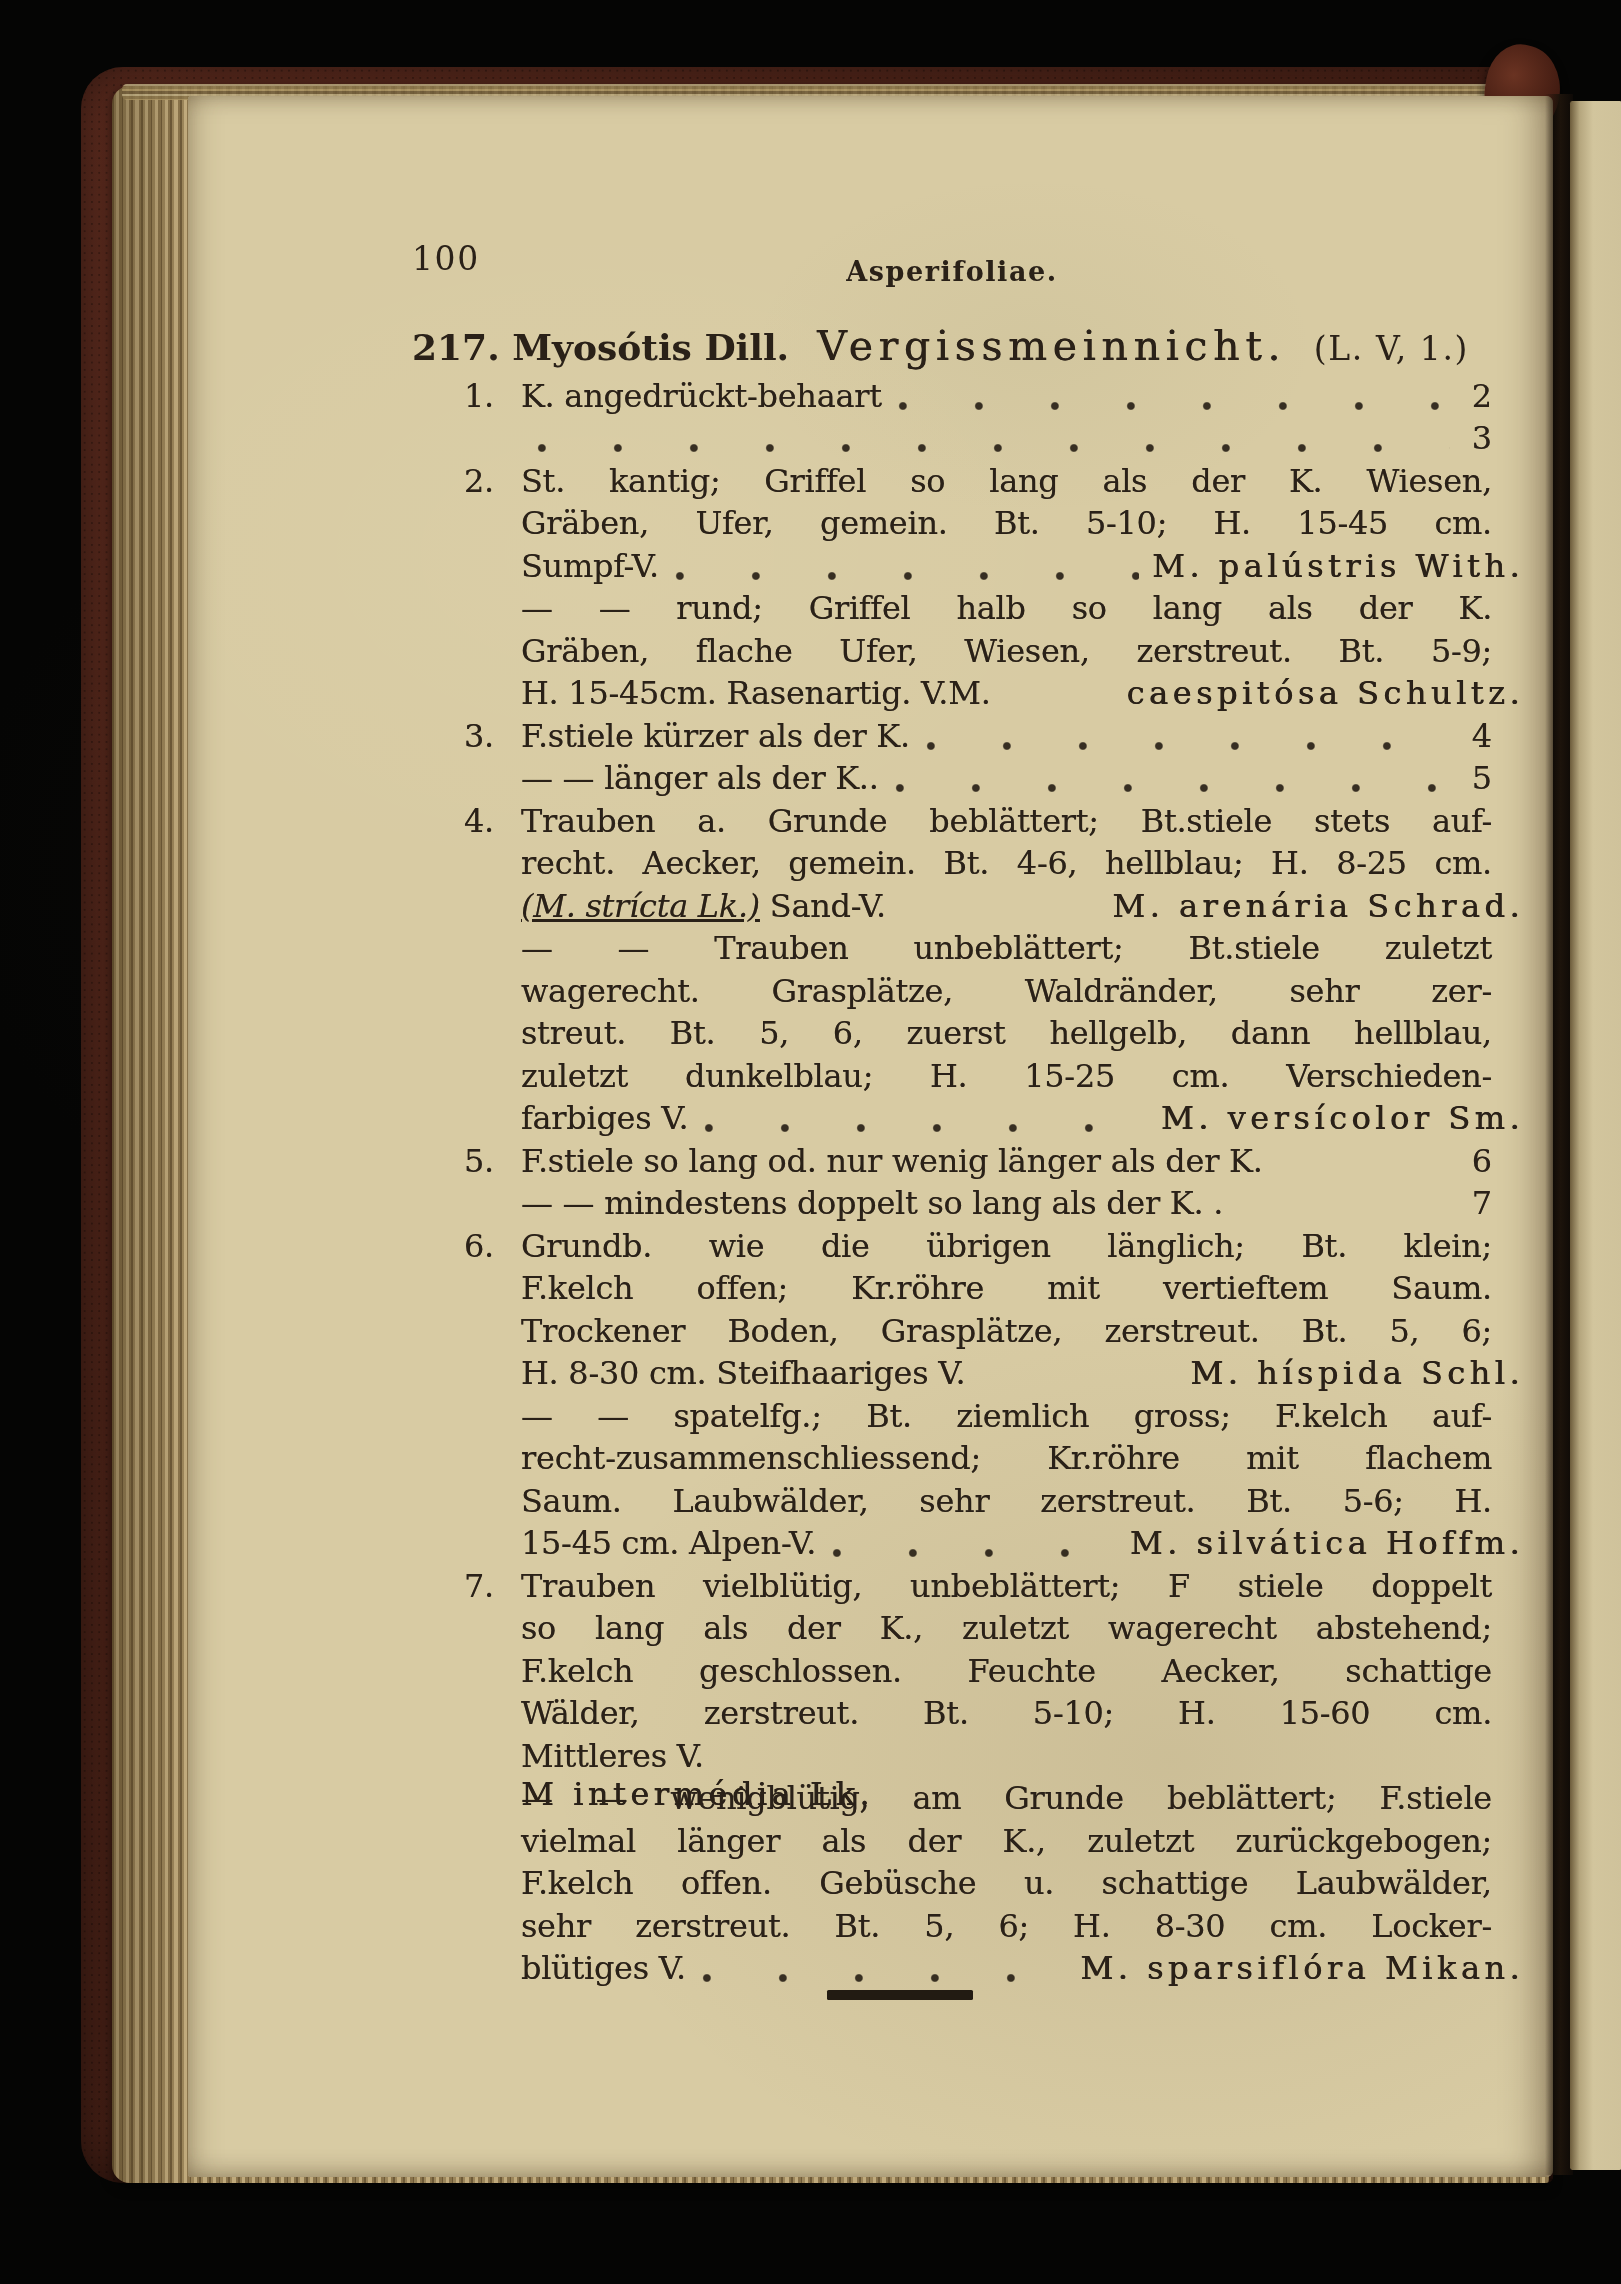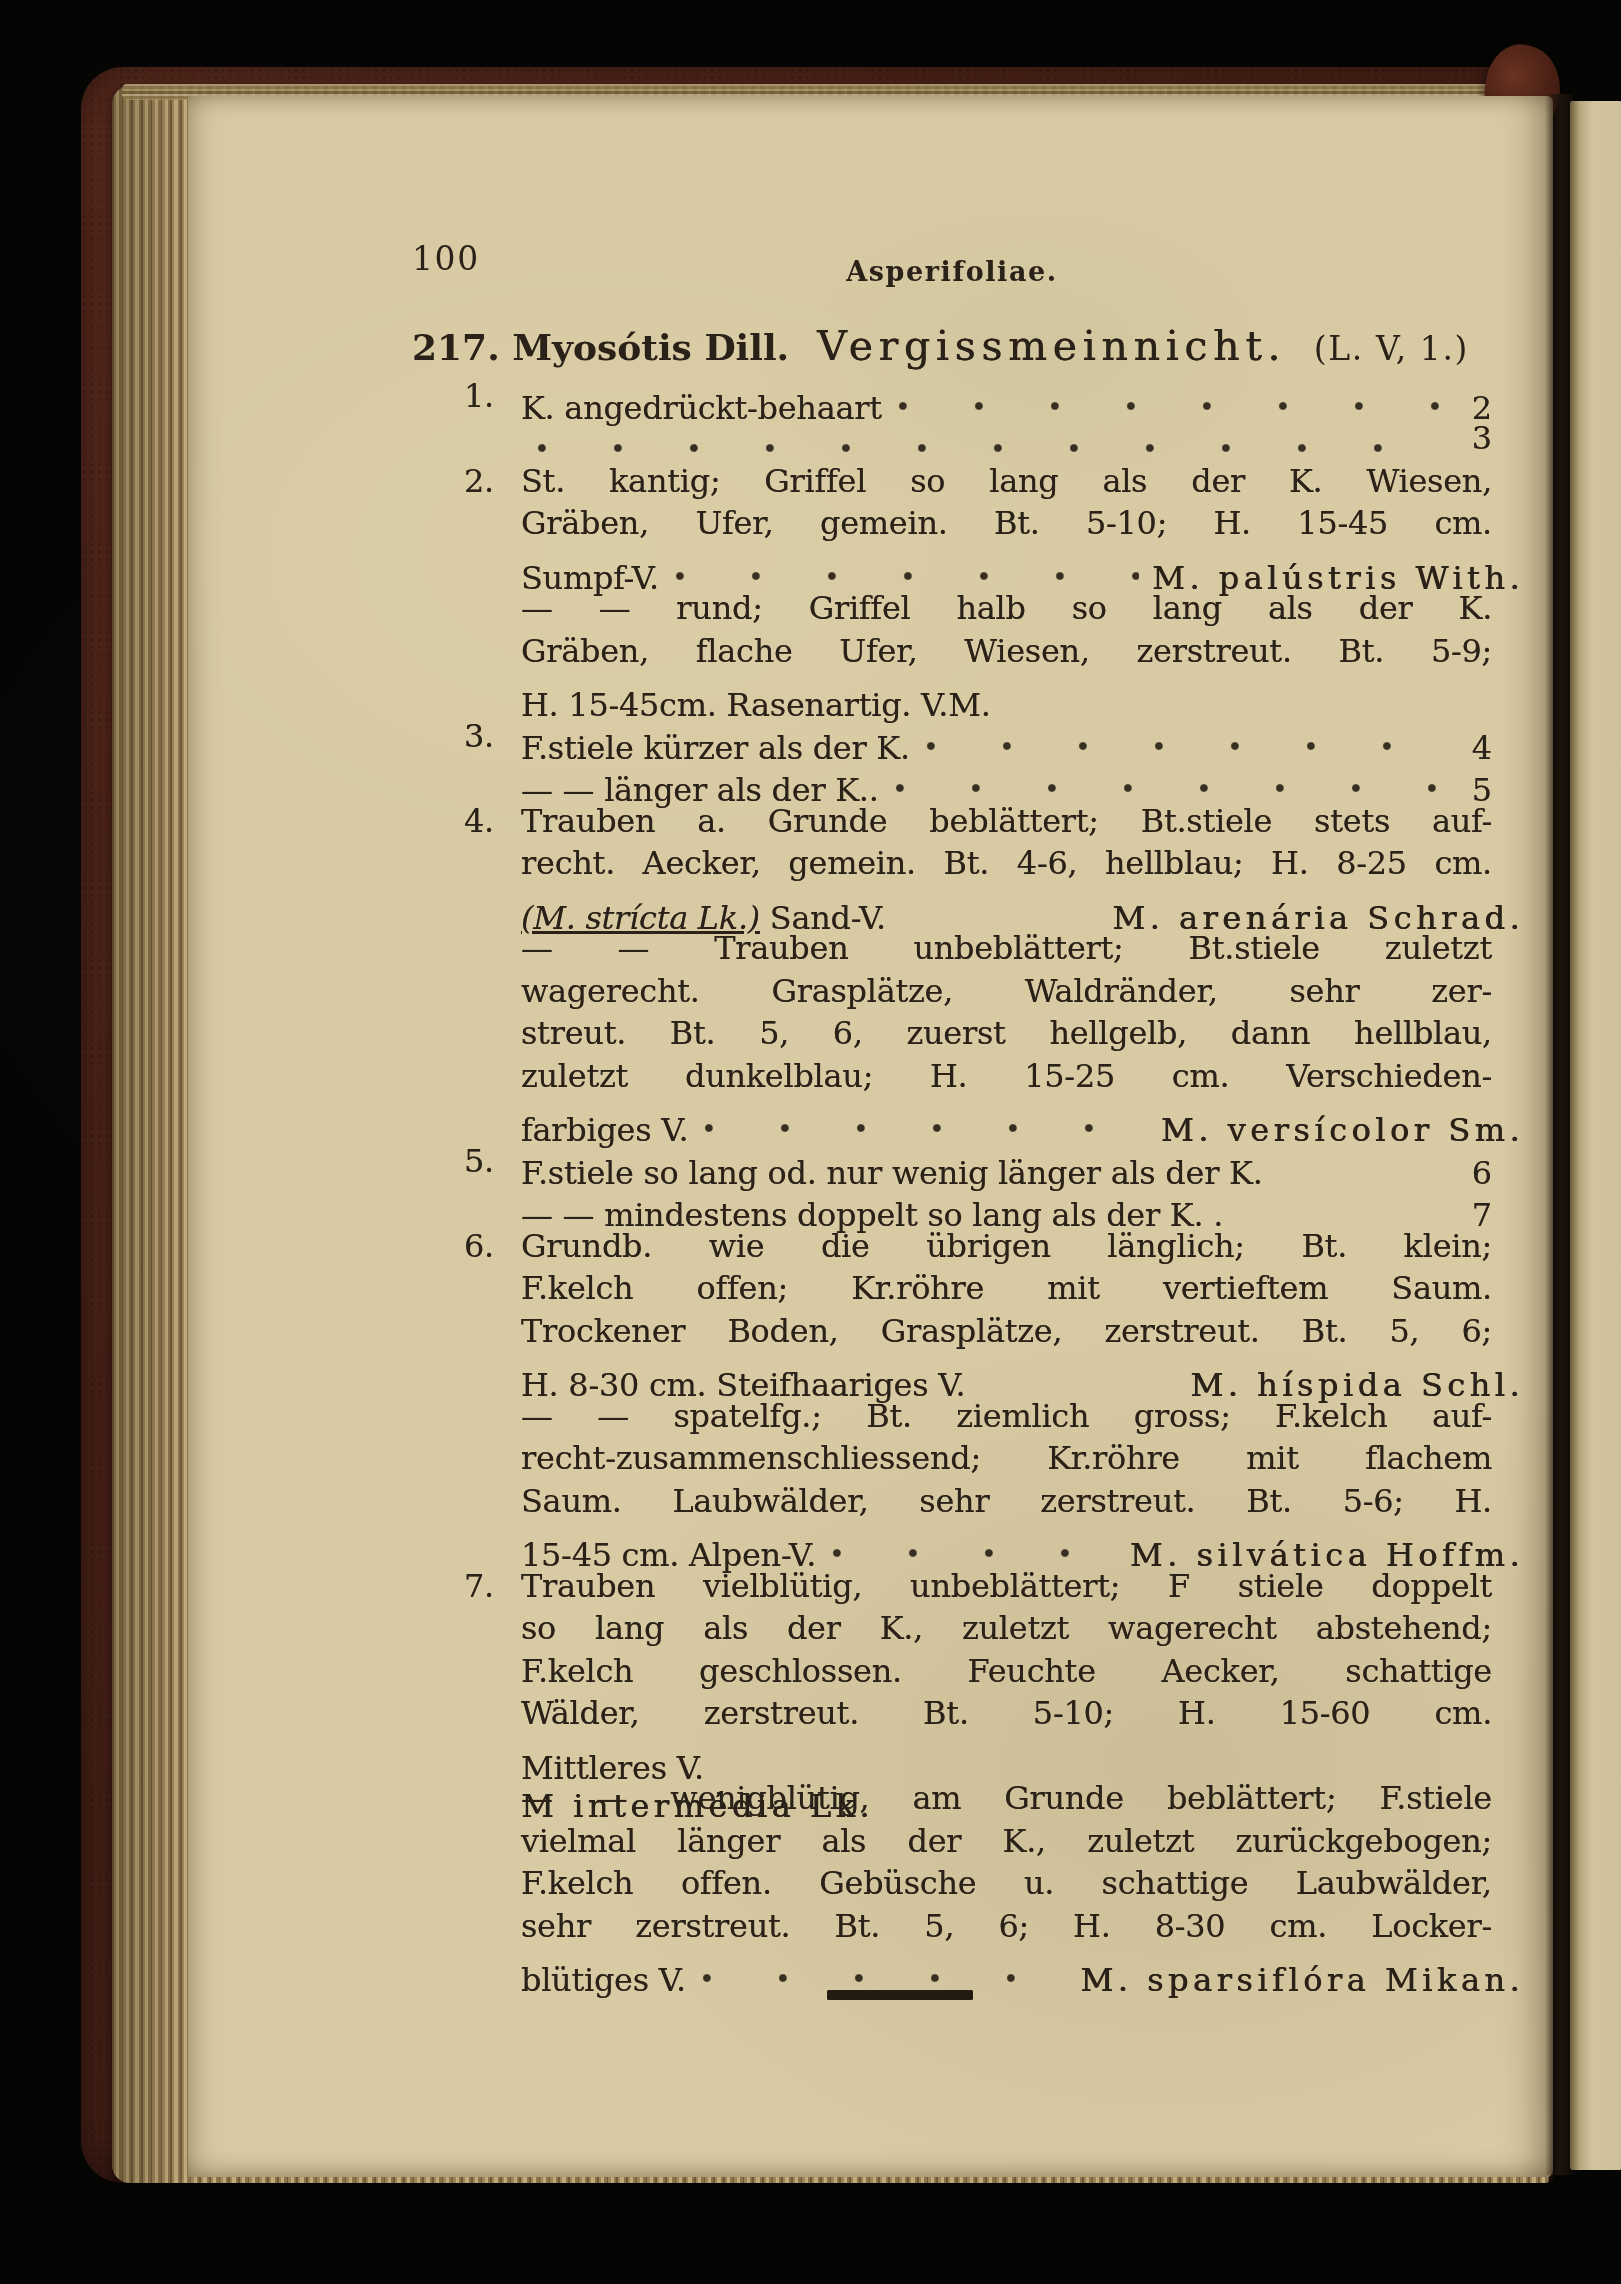--- a/index.html
+++ b/index.html
@@ -80,21 +80,21 @@
   .kline{
     position:absolute;left:333px;width:971px;height:44px;
     font-size:32px;color:var(--ink);letter-spacing:-0.3px;
     white-space:nowrap;
     text-shadow:0 0 0.5px rgba(43,35,24,.55);
   }
   .kline.wide{width:1003px;}
   .kline.flexline{display:flex;align-items:baseline;}
   .kline.just{text-align:justify;text-align-last:justify;white-space:normal;}
   .inum{position:absolute;left:-57px;top:0;}
-  .ltext{flex:0 0 auto;margin-top:12px;}
+  .ltext{flex:0 0 auto;}
   .it{font-style:italic;text-decoration:underline;}
   .fill{flex:1 1 auto;align-self:stretch;margin:0 13px 0 16px;}
   .fill.dots{
     background-image:radial-gradient(circle at 4.9px 29px, rgba(41,33,23,.92) 3.2px, rgba(41,33,23,0) 4.5px);
     background-size:76px 44px;background-repeat:repeat-x;
   }
   .keynum{flex:0 0 auto;min-width:29px;text-align:right;letter-spacing:0;}
   .species{flex:0 0 auto;letter-spacing:4.5px;text-shadow:0.6px 0 0 currentColor;}
   .rule{position:absolute;left:639px;top:1894px;width:146px;height:9.7px;background:#221b12;border-radius:1.6px;}
 </style>
@@ -135,20 +135,21 @@
         <div class="kline wide flexline" style="top: 451px;">
           <span class="ltext"><span>Sumpf-V.</span></span>
           <span class="fill dots"></span>
           <span class="species">M. palústris With.</span>
         </div>
         <div class="kline just" style="top: 493px;"><span class="ltext"><span>— — rund; Griffel halb so lang als der K.</span></span></div>
         <div class="kline just" style="top: 536px;"><span class="ltext"><span>Gräben, flache Ufer, Wiesen, zerstreut. Bt. 5-9;</span></span></div>
         <div class="kline wide flexline" style="top: 578px;">
           <span class="ltext"><span>H. 15-45cm. Rasenartig. V.M.</span></span>
           <span class="fill gap"></span>
+          <span class="species">caespitósa Schultz.</span>
         </div>
         <div class="kline flexline" style="top: 621px;">
           <span class="inum">3.</span>
           <span class="ltext"><span>F.stiele kürzer als der K.</span></span>
           <span class="fill dots"></span>
           <span class="keynum">4</span>
         </div>
         <div class="kline flexline" style="top: 663px;">
           <span class="ltext"><span>— — länger als der K..</span></span>
           <span class="fill dots"></span>

